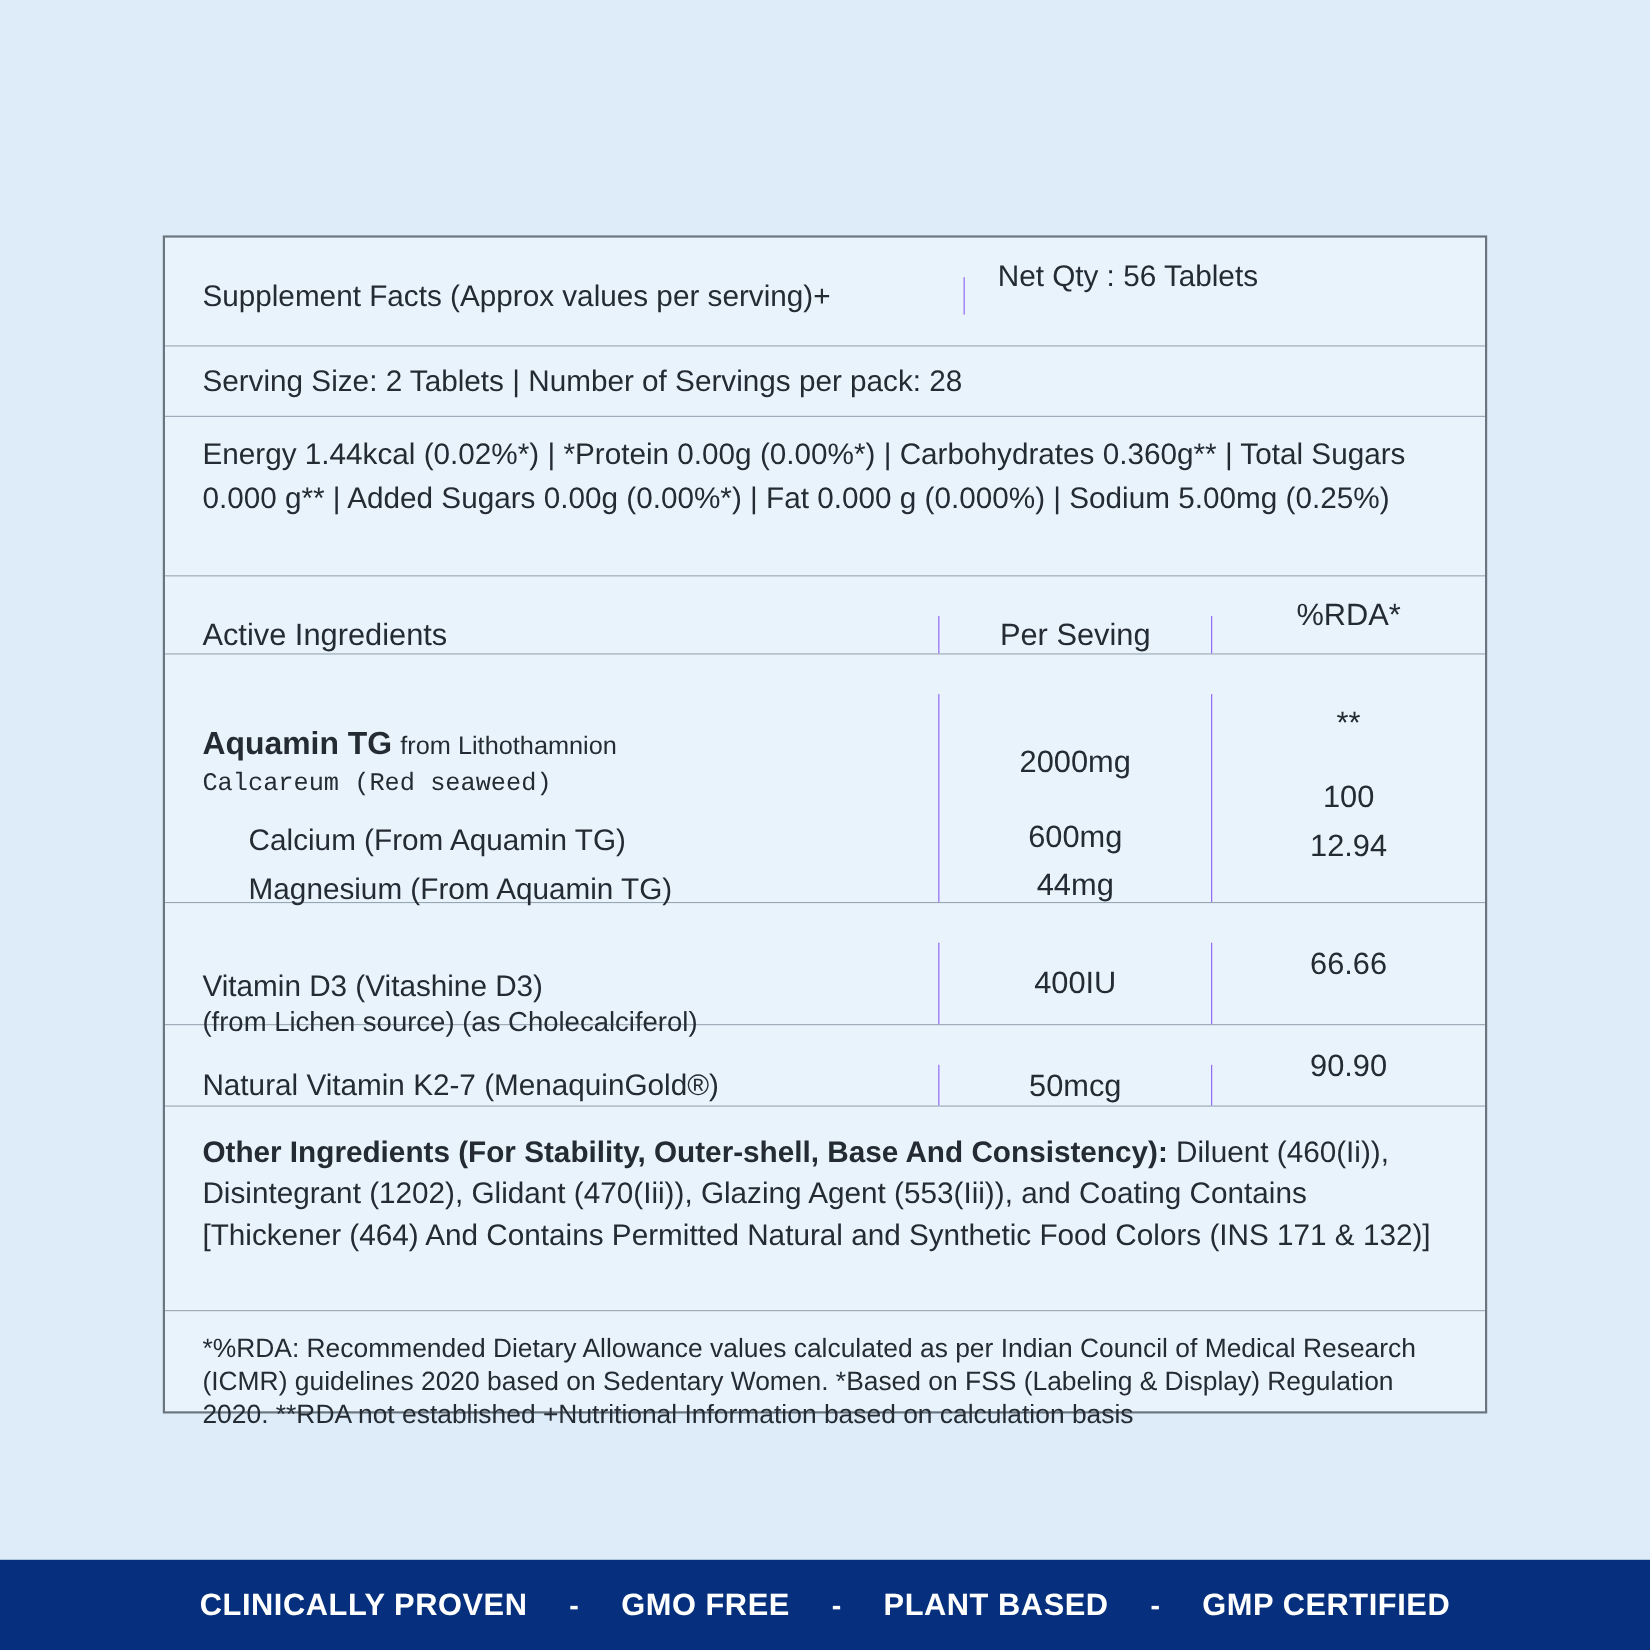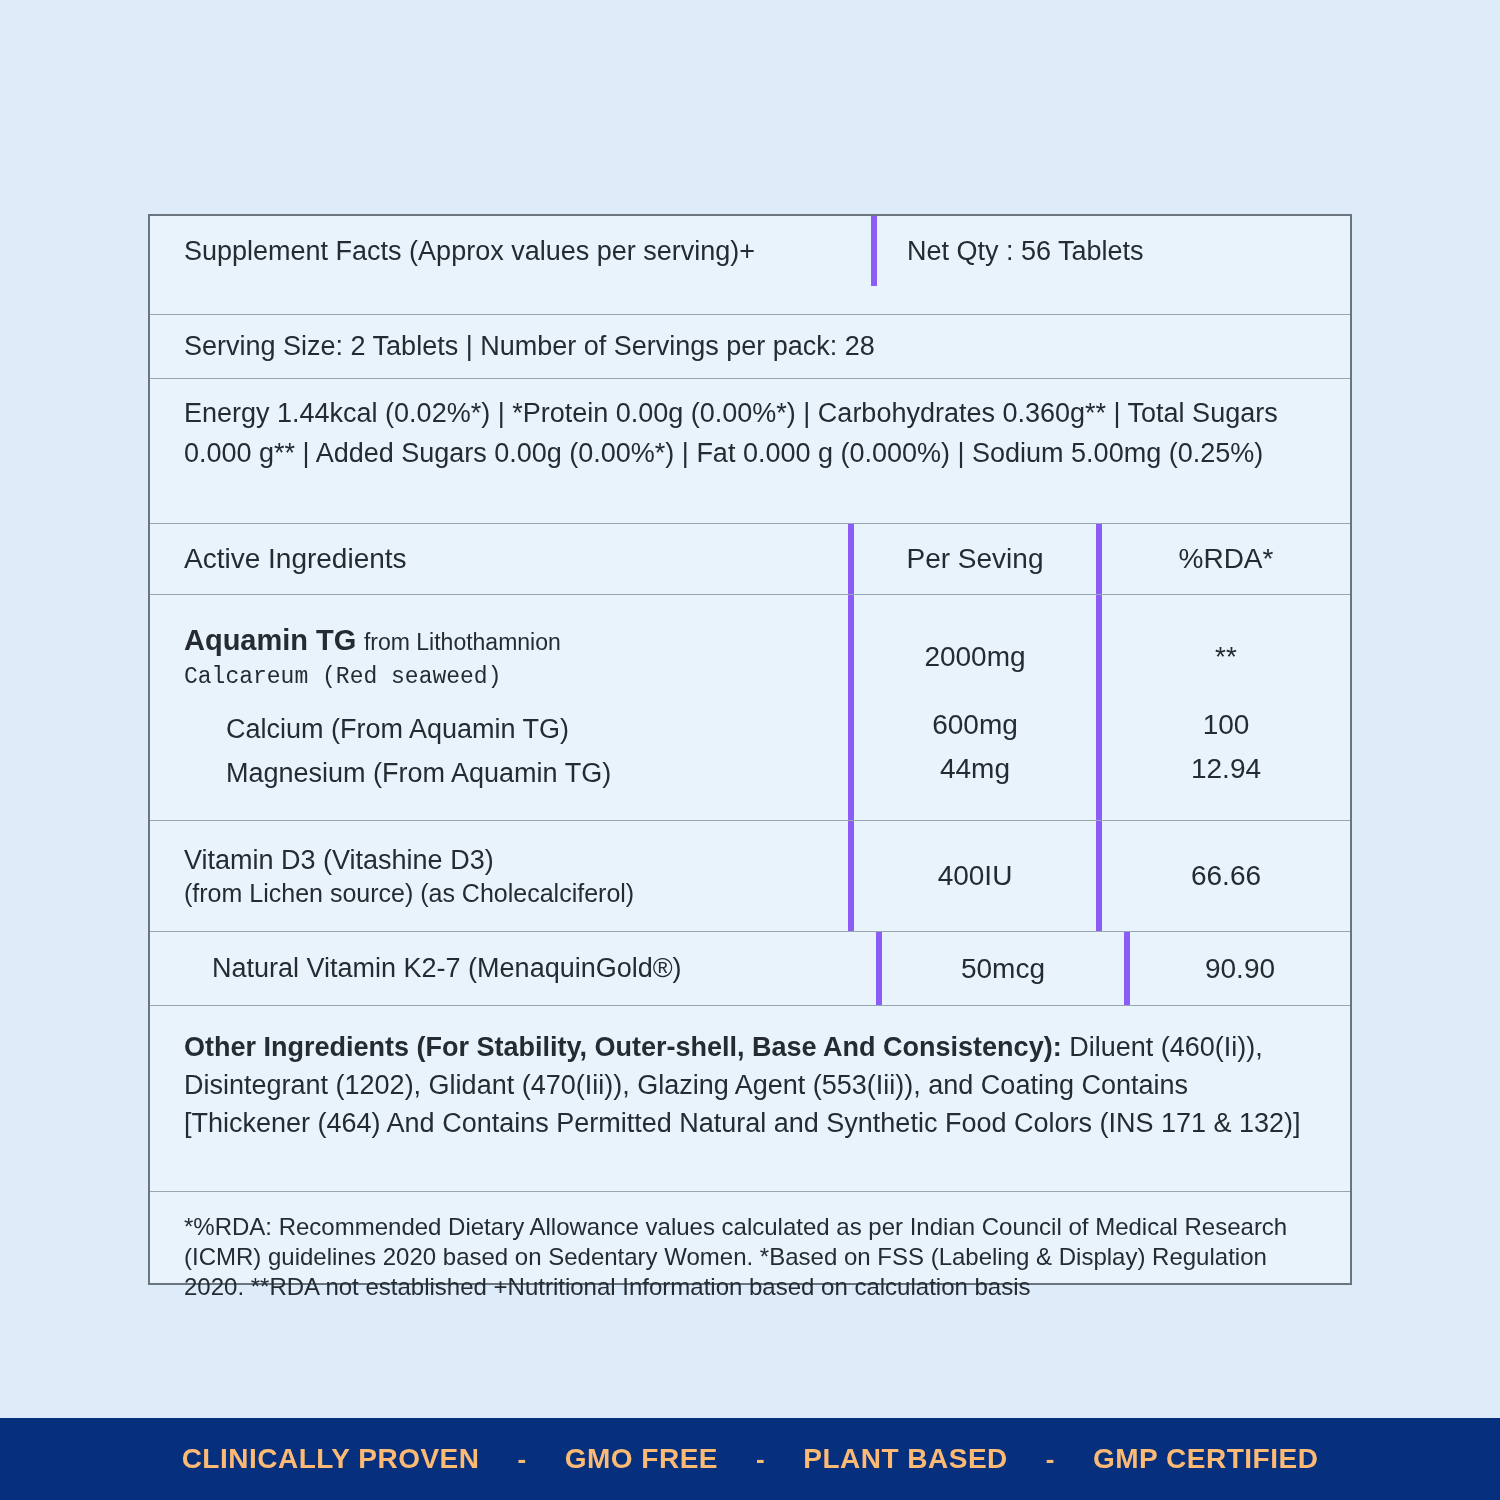--- a/index.html
+++ b/index.html
@@ -17,21 +17,21 @@
   .suppl-table {
     position: absolute;
     left: 148px; top: 214px; width: 1204px;
     background: #e9f3fb;
     border: 2px solid #6b7580;
   }
   .t-row { border-top: 1px solid #97a6b3; display: flex; align-items: stretch; }
   .t-row:first-child { border-top: none; }
 
   .cell { display: flex; align-items: center; }
-  .cell-border-r { border-right: 6px solid #8b5cf6; }
+  .cell-border-r { border-right: 1px solid #8b5cf6; margin-top: 36px; }
 
   
   .row-title { height: 70px; font-size: 27px; }
   .row-title .cell-a { width: 727px; padding-left: 34px; }
   .row-title .cell-b { flex: 1; padding-left: 30px; }
 
   
   .row-serving { height: 64px; font-size: 27px; padding-left: 34px; align-items: center; margin-top: 28px; }
 
   
@@ -59,36 +59,36 @@
   .val-sub { height: 44px; line-height: 44px; }
 
   
   .row-d3 { height: 111px; }
   .row-d3 .col-1 { display: block; padding: 20px 10px 0 34px; }
   .d3-label { font-size: 27px; line-height: 38px; }
   .d3-sub { font-size: 25px; line-height: 28px; }
   .value-cell { font-size: 28px; }
 
   
-  .row-k2 { height: 74px; padding-left: 28px; }
+  .row-k2 { height: 74px; }
   .row-k2 .col-1 { padding-left: 34px; font-size: 27px; }
 
   
   .row-other { height: 186px; display: block; font-size: 27px; line-height: 38px; padding: 22px 40px 0 34px; }
   .oi-lead { font-weight: bold; }
 
   
   .row-footnote { height: 92px; display: block; font-size: 24px; line-height: 30px; padding: 20px 36px 0 34px; }
 
   
   .footer-bar {
     position: absolute;
     left: 0; top: 1418px; width: 1500px; height: 82px;
     background: #06307d;
-    color: #fdba74;
+    color: #ffffff;
     display: flex; align-items: center; justify-content: center;
     gap: 38px;
     font-weight: bold; font-size: 28px; letter-spacing: 0.5px;
     white-space: nowrap;
   }
   .footer-bar .dash { font-size: 26px; }
 </style>
 </head>
 <body>
 

